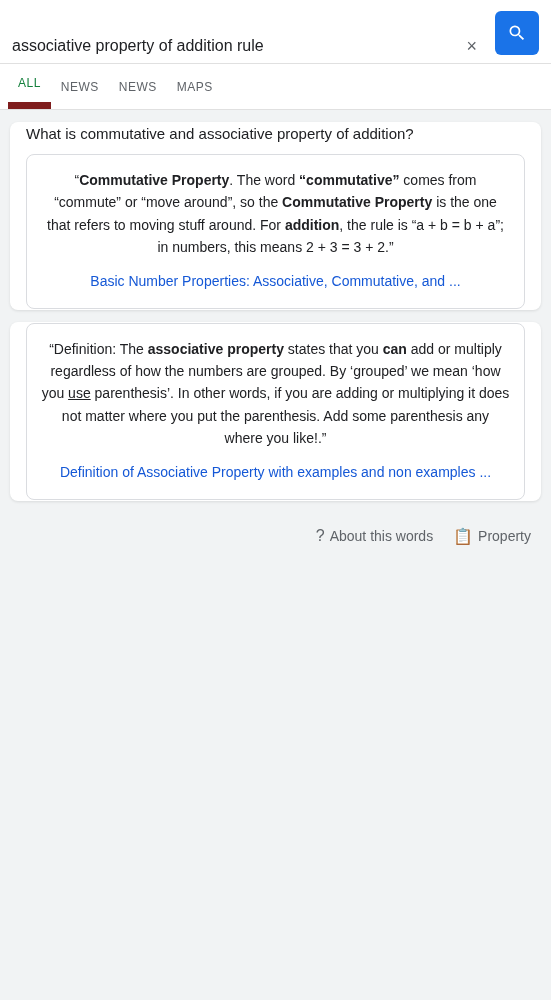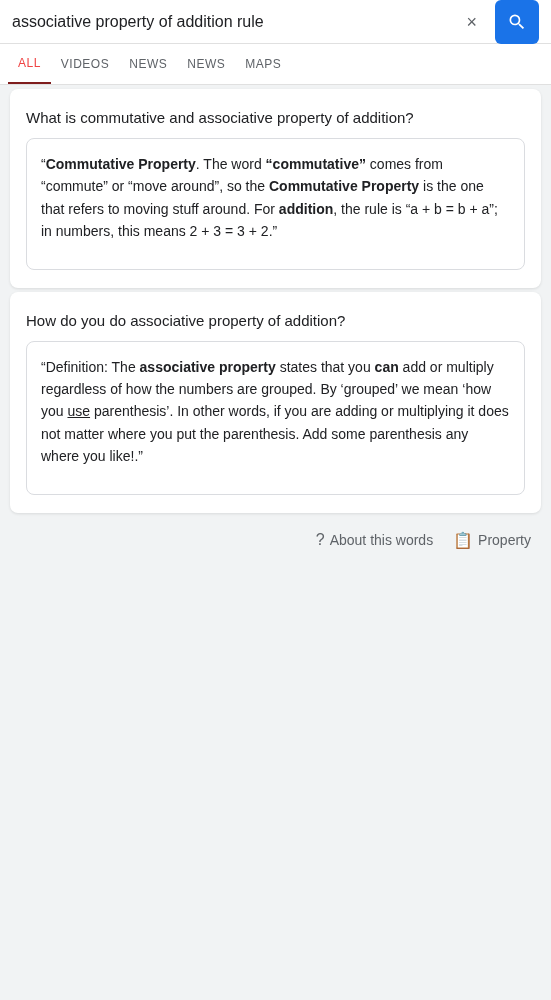--- a/index.html
+++ b/index.html
@@ -9,23 +9,23 @@
       width: 551px;
       min-height: 1000px;
       color: #202124;
       font-size: 14px;
     }
 
     
     .search-bar {
       background: #fff;
       display: flex;
-      align-items: center;
+      align-items: flex-end;
       padding: 8px 12px;
-      height: 44px;
+      height: 64px;
       border-bottom: 1px solid #e0e0e0;
     }
     .search-input {
       flex: 1;
       border: none;
       outline: none;
       font-size: 16px;
       color: #202124;
       background: transparent;
     }
@@ -64,45 +64,46 @@
     .tab-item {
       padding: 12px 10px;
       font-size: 12px;
       color: #5f6368;
       letter-spacing: 0.5px;
       cursor: pointer;
       white-space: nowrap;
       font-weight: 500;
     }
     .tab-item.active {
-      color: #ef4444;
-      border-bottom: 2px solid #7f1d1d;
+      color: #15803d;
+      border-bottom: 7px solid #7f1d1d;
     }
 
     
     .card {
       background: #fff;
       border-radius: 8px;
-      margin: 4px 10px;
-      padding: 18px 16px;
+      margin: 12px 10px;
+      padding: 1px 16px;
       box-shadow: 0 1px 3px rgba(0,0,0,0.1);
     }
 
     .card-question {
       font-size: 15px;
       color: #202124;
       margin-bottom: 10px;
       line-height: 1.4;
     }
 
     .answer-box {
       border: 1px solid #dadce0;
       border-radius: 8px;
       padding: 14px;
       background: #fff;
+      text-align: center;
     }
 
     .answer-text {
       font-size: 14px;
       color: #202124;
       line-height: 1.6;
       margin-bottom: 12px;
     }
 
     .answer-link {
@@ -149,41 +150,41 @@
   <span class="search-clear">×</span>
   <button class="search-btn">
     <svg width="20" height="20" viewBox="0 0 24 24">
       <path d="M15.5 14h-.79l-.28-.27A6.471 6.471 0 0 0 16 9.5 6.5 6.5 0 1 0 9.5 16c1.61 0 3.09-.59 4.23-1.57l.27.28v.79l5 4.99L20.49 19l-4.99-5zm-6 0C7.01 14 5 11.99 5 9.5S7.01 5 9.5 5 14 7.01 14 9.5 11.99 14 9.5 14z"></path>
     </svg>
   </button>
 </div>
 
 <div class="tab-bar">
   <div class="tab-item active">ALL</div>
-  <div class="tab-item">VIDEOS</div>
   <div class="tab-item">NEWS</div>
   <div class="tab-item">NEWS</div>
   <div class="tab-item">MAPS</div>
 </div>
 
 <div class="card">
   <div class="card-question">What is commutative and associative property of addition?</div>
   <div class="answer-box">
     <div class="answer-text">
       “<strong>Commutative Property</strong>. The word <strong>“commutative”</strong> comes from “commute” or “move around”, so the <strong>Commutative Property</strong> is the one that refers to moving stuff around. For <strong>addition</strong>, the rule is “a + b = b + a”; in numbers, this means 2 + 3 = 3 + 2.”
     </div>
+    <a href="#" class="answer-link">Basic Number Properties: Associative, Commutative, and ...</a>
   </div>
 </div>
 
 <div class="card">
-  <div class="card-question">How do you do associative property of addition?</div>
   <div class="answer-box">
     <div class="answer-text">
       “Definition: The <strong>associative property</strong> states that you <strong>can</strong> add or multiply regardless of how the numbers are grouped. By ‘grouped’ we mean ‘how you <u>use</u> parenthesis’. In other words, if you are adding or multiplying it does not matter where you put the parenthesis. Add some parenthesis any where you like!.”
     </div>
+    <a href="#" class="answer-link">Definition of Associative Property with examples and non examples ...</a>
   </div>
 </div>
 
 <div class="footer">
   <div class="footer-item">
     <span class="footer-icon">?️</span>
     <span>About this words</span>
   </div>
   <div class="footer-item">
     <span class="footer-icon">📋</span>

